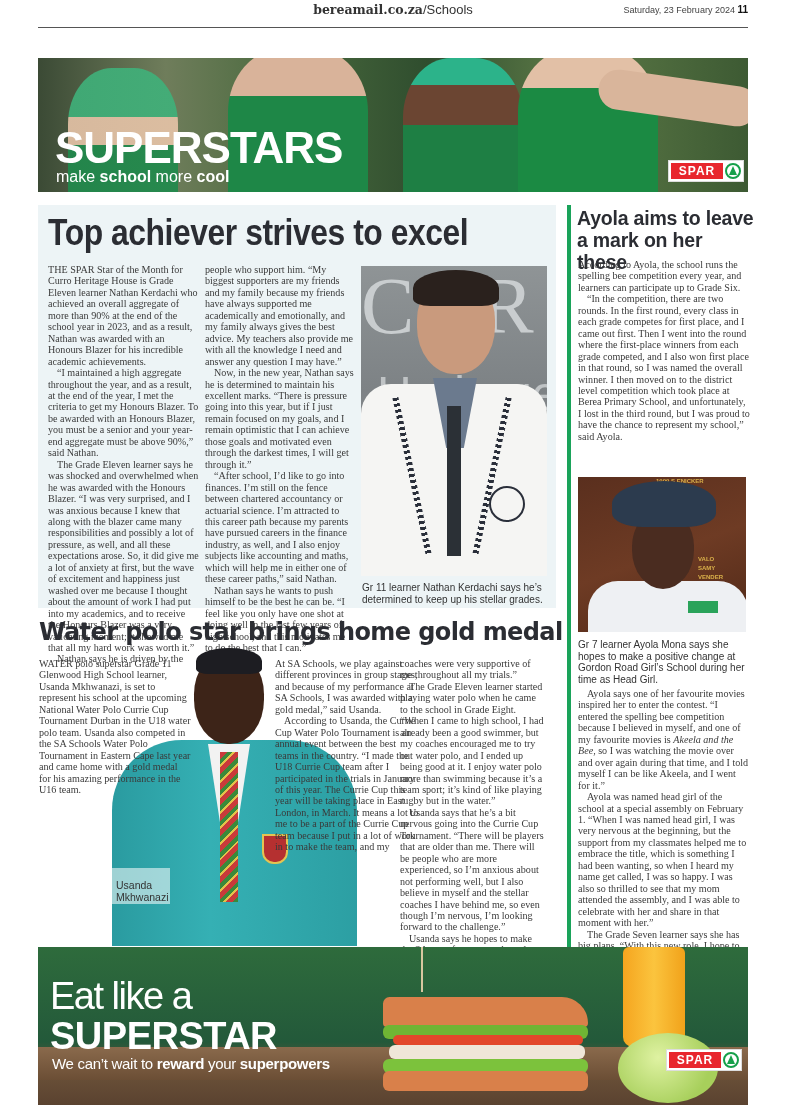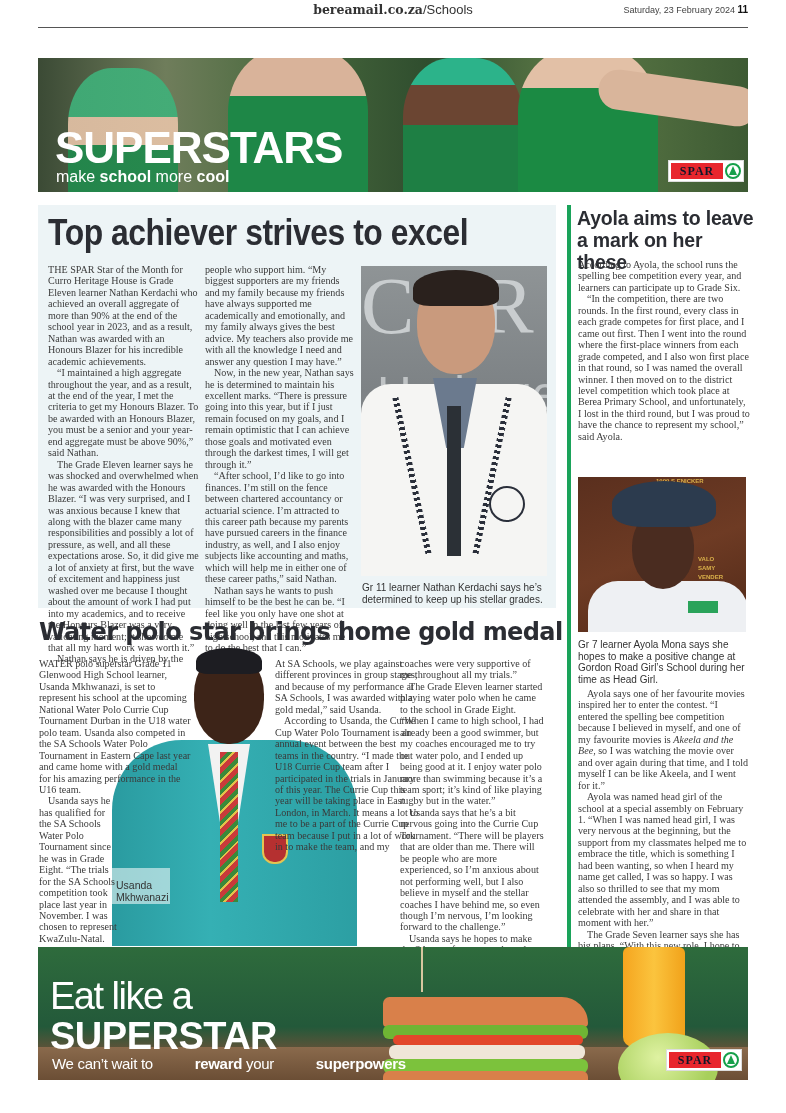--- a/index.html
+++ b/index.html
@@ -21,21 +21,21 @@
     .ad-top .f1 { left: 30px; top: 10px; width: 110px; height: 140px; background: linear-gradient(180deg,#3fb17a 0 35%, #e7c4a8 35% 55%, #1f8a4c 55%); opacity: .9; }
     .ad-top .f2 { left: 190px; top: -10px; width: 140px; height: 160px; background: linear-gradient(180deg,#d9b39a 0 30%, #1e8747 30%); }
     .ad-top .f3 { left: 365px; top: 0px; width: 120px; height: 150px; background: linear-gradient(180deg,#2cb38a 0 18%, #6b4532 18% 45%, #1e7f44 45%); }
     .ad-top .f4 { left: 480px; top: -10px; width: 140px; height: 160px; background: linear-gradient(180deg,#e2c0a6 0 25%, #1b8a43 25%); }
     .ad-top .f5 { left: 560px; top: 20px; width: 160px; height: 40px; background: #d9b59b; border-radius: 20px; transform: rotate(8deg); }
     .ad-top .headline { position: absolute; left: 17px; top: 68px; font-family: "Liberation Sans", sans-serif; font-weight: bold; font-size: 44px; color: #fff; letter-spacing: -1px; line-height: 1; }
     .ad-top .tag { position: absolute; left: 18px; top: 110px; font-family: "Liberation Sans", sans-serif; font-size: 16px; color: #fff; }
     .ad-top .tag b { font-weight: bold; }
 
     .spar-logo { position: absolute; width: 76px; height: 22px; background: #fff; border: 1px solid #ddd; display: flex; align-items: center; padding: 2px; }
-    .spar-logo .txt { flex: 1; height: 100%; background: #e8262d; color: #0f172a; font-family: Liberation Serif, serif; font-weight: bold; font-size: 12px; letter-spacing: 1px; display: flex; align-items: center; justify-content: center; }
+    .spar-logo .txt { flex: 1; height: 100%; background: #e8262d; color: #ffffff; font-family: Liberation Sans, sans-serif; font-weight: bold; font-size: 12px; letter-spacing: 1px; display: flex; align-items: center; justify-content: center; }
     .spar-logo .tree { width: 16px; height: 16px; border: 2px solid #16a04a; border-radius: 50%; margin-left: 2px; position: relative; }
     .spar-logo .tree:after { content: ""; position: absolute; left: 2px; top: 1px; border-left: 4px solid transparent; border-right: 4px solid transparent; border-bottom: 9px solid #16a04a; }
 
     
     .panel-top { position: absolute; left: 38px; top: 205px; width: 518px; height: 403px; background: #edf4f6; }
     .a1-headline { position: absolute; left: 48px; top: 212px; font-family: "Liberation Sans", sans-serif; font-weight: bold; font-size: 37px; color: #2b2d33; letter-spacing: -0.5px; transform: scaleX(0.86); transform-origin: left top; white-space: nowrap; }
     .col { position: absolute; font-size: 10.1px; line-height: 11.45px; color: #3a3a3a; text-align: left; }
     .col p { text-indent: 0; }
     .col p + p { text-indent: 9px; }
     .a1-col1 { left: 48px; top: 264px; width: 152px; }
@@ -76,37 +76,37 @@
     .photo-usanda .hair { position: absolute; left: 84px; top: 0; width: 66px; height: 26px; background: #1d1d22; border-radius: 50% 50% 20% 20%; }
     .photo-usanda .blazer { position: absolute; left: 0; top: 92px; width: 245px; height: 220px; background: linear-gradient(90deg,#2a9ba0 0%, #35b0b4 40%, #2c9fa3 100%); border-radius: 70px 70px 0 0; }
     .photo-usanda .shirt { position: absolute; left: 96px; top: 96px; width: 42px; height: 110px; background: #f2f2f2; clip-path: polygon(0 0, 100% 0, 60% 100%, 40% 100%); }
     .photo-usanda .tie { position: absolute; left: 108px; top: 104px; width: 18px; height: 150px; background: repeating-linear-gradient(135deg,#c93a3a 0 5px,#3a8a3a 5px 9px,#e2c24a 9px 11px); }
     .photo-usanda .crest { position: absolute; left: 150px; top: 186px; width: 26px; height: 30px; background: #b53030; border: 2px solid #e4c451; border-radius: 0 0 12px 12px; }
     .photo-usanda .label { position: absolute; left: 0; top: 220px; width: 58px; height: 36px; background: rgba(255,255,255,0.55); font-family: "Liberation Sans", sans-serif; font-size: 10.5px; line-height: 12px; color: #333; padding: 11px 0 0 4px; }
     .a3-col2 { left: 275px; top: 658px; width: 145px; }
     .a3-col3 { left: 400px; top: 658px; width: 145px; }
 
     
-    .ad-bottom { position: absolute; left: 38px; top: 947px; width: 710px; height: 133px; overflow: hidden;
+    .ad-bottom { position: absolute; left: 38px; top: 947px; width: 710px; height: 158px; overflow: hidden;
       background: linear-gradient(180deg,#2e6b3c 0%, #23593a 60%, #6a5138 80%, #5a4230 100%); }
     .ad-bottom .wood { position: absolute; left: 0; top: 100px; width: 100%; height: 33px; background: linear-gradient(180deg,#8a6a4c,#6b4e35); }
     .ad-bottom .sandwich { position: absolute; left: 345px; top: 40px; width: 205px; height: 100px; }
     .ad-bottom .bread1 { position: absolute; left: 0; top: 10px; width: 205px; height: 30px; background: #d9804a; border-radius: 10px 40px 6px 6px; }
     .ad-bottom .lettuce { position: absolute; left: 0; top: 38px; width: 205px; height: 14px; background: #6fb534; border-radius: 6px; }
     .ad-bottom .tomato { position: absolute; left: 10px; top: 48px; width: 190px; height: 10px; background: #e2472b; border-radius: 6px; }
     .ad-bottom .turkey { position: absolute; left: 6px; top: 58px; width: 196px; height: 14px; background: #efe6d9; border-radius: 6px; }
     .ad-bottom .lettuce2 { position: absolute; left: 0; top: 72px; width: 205px; height: 14px; background: #7cc23c; border-radius: 6px; }
     .ad-bottom .bread2 { position: absolute; left: 0; top: 84px; width: 205px; height: 20px; background: #d9804a; border-radius: 6px; }
     .ad-bottom .skewer { position: absolute; left: 383px; top: 0; width: 2px; height: 45px; background: #d8c7a0; }
     .ad-bottom .juice { position: absolute; left: 585px; top: 0; width: 62px; height: 100px; background: linear-gradient(90deg,#f5a51f,#fbc43e,#f1a21a); border-radius: 6px 6px 10px 10px; }
     .ad-bottom .apple { position: absolute; left: 580px; top: 86px; width: 100px; height: 70px; background: radial-gradient(circle at 40% 35%, #dff2a2, #a7cf5b 70%); border-radius: 50%; }
     .ad-bottom .l1 { position: absolute; left: 12px; top: 30px; font-family: "Liberation Sans", sans-serif; font-size: 38px; color: #fff; letter-spacing: -1.5px; line-height: 1; }
     .ad-bottom .l2 { position: absolute; left: 12px; top: 70px; font-family: "Liberation Sans", sans-serif; font-weight: bold; font-size: 38px; color: #fff; letter-spacing: -0.5px; line-height: 1; }
     .ad-bottom .l3 { position: absolute; left: 14px; top: 108px; font-family: "Liberation Sans", sans-serif; font-size: 15px; color: #fff; letter-spacing: -0.3px; }
-    .ad-bottom .l3 b { font-weight: bold; margin-left: 38px; }
+    .ad-bottom .l3 b { font-weight: bold; }
   </style>
 </head>
 <body>
 
 <header class="masthead">
   <div class="site">
     <b>bereamail.co.za</b><span>/</span><span>Schools</span>
   </div>
   <div class="date">
     <span>Saturday, 23 February 2024</span>
@@ -182,21 +182,20 @@
   <div class="blazer"></div>
   <div class="shirt"></div>
   <div class="tie"></div>
   <div class="crest"></div>
   <div class="head"></div>
   <div class="hair"></div>
   <div class="label"><span>Usanda</span><br><span>Mkhwanazi</span></div>
 </figure>
 <div class="col a3-col1">
   <p style="width:152px">WATER polo superstar Grade 11 Glenwood High School learner, Usanda Mkhwanazi, is set to represent his school at the upcoming National Water Polo Currie Cup Tournament Durban in the U18 water polo team. Usanda also competed in the SA Schools Water Polo Tournament in Eastern Cape last year and came home with a gold medal for his amazing performance in the U16 team.</p>
-  <p style="width:78px">Usanda says he has qualified for the SA Schools Water Polo Tournament since he was in Grade Eight. “The trials for the SA Schools competition took place last year in November. I was chosen to represent KwaZulu-Natal.</p>
 </div>
 <div class="col a3-col2">
   <p style="text-indent:0">At SA Schools, we play against different provinces in group stages, and because of my performance at SA Schools, I was awarded with a gold medal,” said Usanda.</p>
   <p style="margin-left:0; padding-left:0;">According to Usanda, the Currie Cup Water Polo Tournament is an annual event between the best teams in the country. “I made the U18 Currie Cup team after I participated in the trials in January of this year. The Currie Cup this year will be taking place in East London, in March. It means a lot to me to be a part of the Currie Cup team because I put in a lot of work in to make the team, and my</p>
 </div>
 <div class="col a3-col3">
   <p style="text-indent:0">coaches were very supportive of me throughout all my trials.”</p>
   <p>The Grade Eleven learner started playing water polo when he came to the school in Grade Eight. “When I came to high school, I had already been a good swimmer, but my coaches encouraged me to try out water polo, and I ended up being good at it. I enjoy water polo more than swimming because it’s a team sport; it’s kind of like playing rugby but in the water.”</p>
   <p>Usanda says that he’s a bit nervous going into the Currie Cup Tournament. “There will be players that are older than me. There will be people who are more experienced, so I’m anxious about not performing well, but I also believe in myself and the stellar coaches I have behind me, so even though I’m nervous, I’m looking forward to the challenge.”</p>
   <p>Usanda says he hopes to make the SA team for water polo and play professionally after school.</p>

